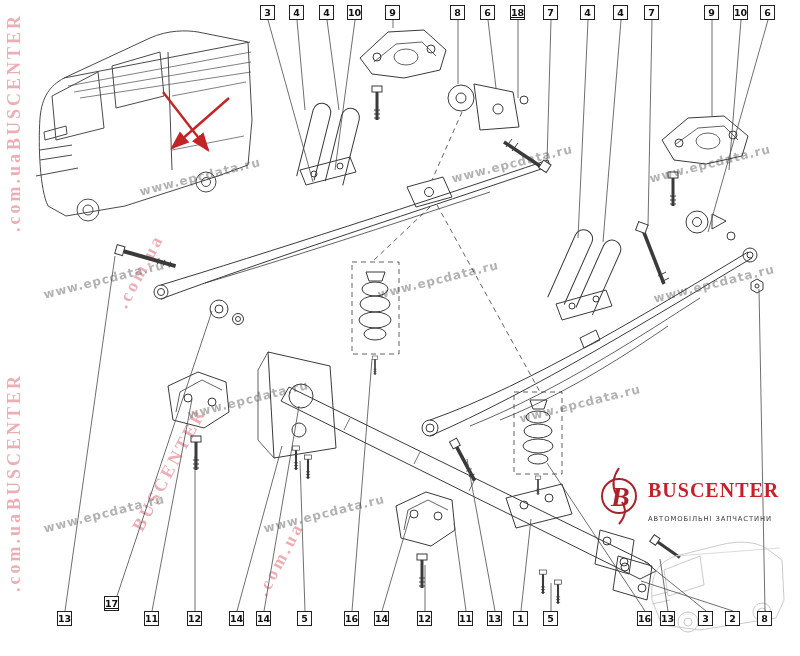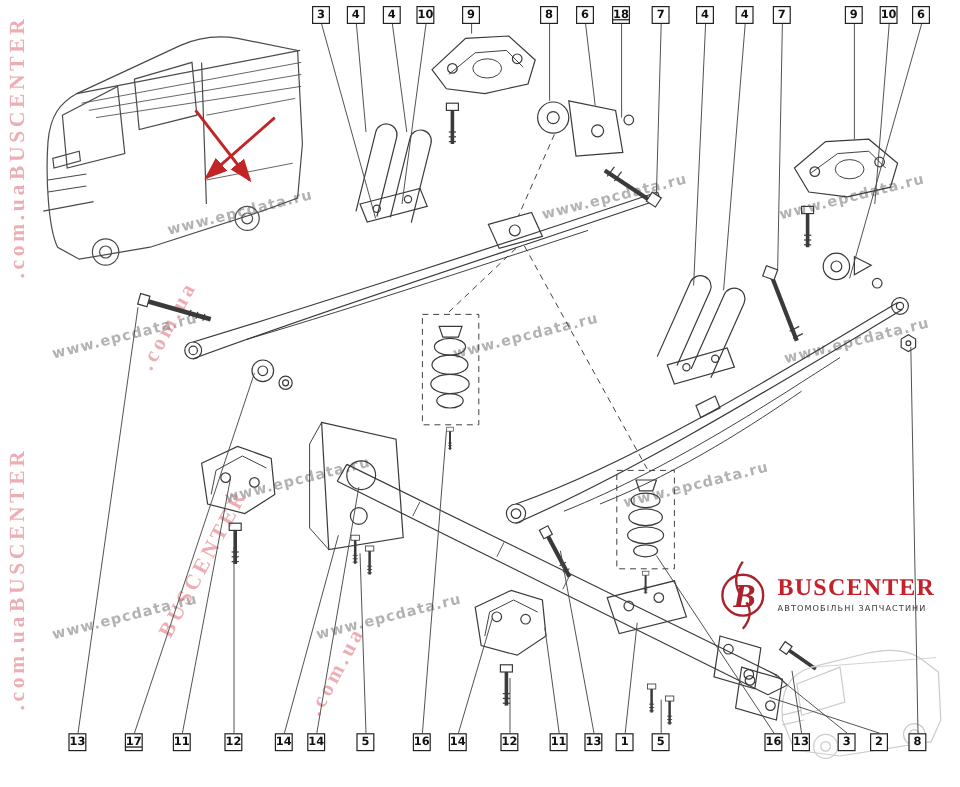--- a/index.html
+++ b/index.html
@@ -19,21 +19,21 @@
   .callout{position:absolute;width:15px;height:15px;border:1px solid #222;background:#fff;
            display:flex;align-items:center;justify-content:center;
            font-size:9.5px;font-weight:bold;color:#111;box-sizing:border-box;}
   
   #leaders line{stroke:#4a4a4a;stroke-width:0.8;}
   
   .logo{position:absolute;left:596px;top:464px;z-index:3;display:flex;align-items:flex-start;gap:6px;}
   .logo-text{display:flex;flex-direction:column;margin-top:16px;}
   .logo-brand{font-family:"Liberation Serif",serif;font-weight:bold;font-size:20px;
               color:#c5212b;letter-spacing:1px;line-height:1;}
-  .logo-tagline{font-size:6.8px;color:#3a3a3a;letter-spacing:0.9px;margin-top:3px;}
+  .logo-tagline{font-size:6.8px;color:#3a3a3a;letter-spacing:0.9px;margin-top:15px;}
 </style>
 </head>
 <body>
 
 <div class="canvas">
 
   <div id="watermark-layer">
       <span class="wm wm-pink" style="left: 4px; top: 150px; transform: rotate(-90deg);">BUSCENTER</span>
       <span class="wm wm-pink" style="left: 4px; top: 232px; transform: rotate(-90deg);">.com.ua</span>
       <span class="wm wm-pink" style="left: 4px; top: 510px; transform: rotate(-90deg);">BUSCENTER</span>
@@ -365,21 +365,21 @@
       <div class="callout" style="left: 480px; top: 5px;">6</div>
       <div class="callout" style="left: 510px; top: 5px; text-decoration: underline;">18</div>
       <div class="callout" style="left: 543px; top: 5px;">7</div>
       <div class="callout" style="left: 580px; top: 5px;">4</div>
       <div class="callout" style="left: 613px; top: 5px;">4</div>
       <div class="callout" style="left: 644px; top: 5px;">7</div>
       <div class="callout" style="left: 704px; top: 5px;">9</div>
       <div class="callout" style="left: 733px; top: 5px;">10</div>
       <div class="callout" style="left: 760px; top: 5px;">6</div>
       <div class="callout" style="left: 57px; top: 611px;">13</div>
-      <div class="callout" style="left: 104px; top: 611px; text-decoration: underline;">17</div>
+      <div class="callout" style="left: 104px; top: 596px; text-decoration: underline;">17</div>
       <div class="callout" style="left: 144px; top: 611px;">11</div>
       <div class="callout" style="left: 187px; top: 611px;">12</div>
       <div class="callout" style="left: 229px; top: 611px;">14</div>
       <div class="callout" style="left: 256px; top: 611px;">14</div>
       <div class="callout" style="left: 297px; top: 611px;">5</div>
       <div class="callout" style="left: 344px; top: 611px;">16</div>
       <div class="callout" style="left: 374px; top: 611px;">14</div>
       <div class="callout" style="left: 417px; top: 611px;">12</div>
       <div class="callout" style="left: 458px; top: 611px;">11</div>
       <div class="callout" style="left: 487px; top: 611px;">13</div>

